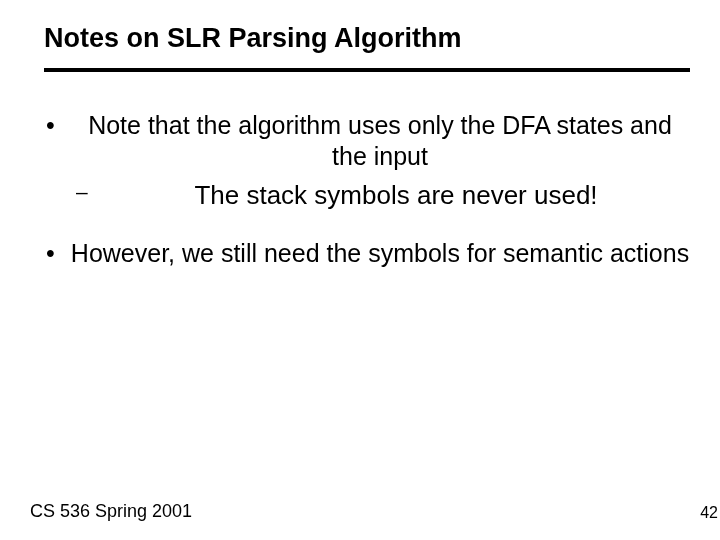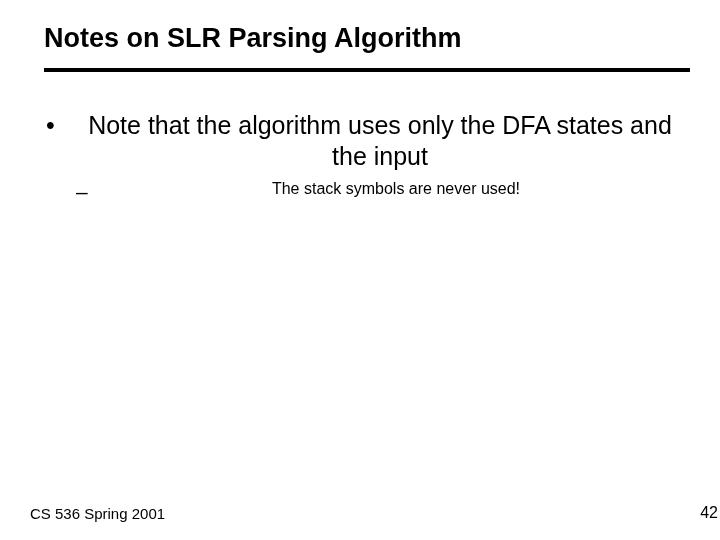--- a/index.html
+++ b/index.html
@@ -6,23 +6,23 @@
   html, body { width: 720px; height: 540px; background: #fff; font-family: "Comic Sans MS", "Comic Sans", cursive, sans-serif; color: #000; }
   .slide { position: relative; width: 720px; height: 540px; }
   .title-block { position: absolute; top: 24px; left: 44px; right: 30px; }
   .title { font-size: 27px; font-weight: bold; line-height: 1.1; }
   .rule { margin-top: 14px; height: 4px; background: #000; width: 100%; }
   .content { position: absolute; top: 110px; left: 44px; right: 30px; }
   ul.top { list-style: none; }
   ul.top > li { position: relative; padding-left: 26px; font-size: 25px; line-height: 1.22; margin-bottom: 26px; text-align: center; }
   ul.top > li::before { content: "•"; position: absolute; left: 2px; top: 0; font-size: 25px; }
   ul.sub { list-style: none; margin-top: 8px; }
-  ul.sub > li { position: relative; padding-left: 32px; font-size: 16px; line-height: 1.25; }
+  ul.sub > li { position: relative; padding-left: 32px; font-size: 26px; line-height: 1.25; }
   ul.sub > li::before { content: "–"; position: absolute; left: 6px; top: 0; font-size: 21px; }
-  .footer-left { position: absolute; bottom: 18px; left: 30px; font-size: 15px; }
+  .footer-left { position: absolute; bottom: 18px; left: 30px; font-size: 18px; }
   .footer-right { position: absolute; bottom: 18px; right: 2px; font-size: 16px; }
 </style>
 </head>
 <body>
 
 <div class="slide">
   <div class="title-block">
     <h1 class="title">Notes on SLR Parsing Algorithm</h1>
     <div class="rule"></div>
   </div>
@@ -30,18 +30,21 @@
   <div class="content">
     <ul class="top">
       <li>
         <span>Note that the algorithm uses only the DFA states and the input</span>
         <ul class="sub">
           <li>
             <span>The stack symbols are never used!</span>
           </li>
         </ul>
       </li>
+      <li>
+        <span>However, we still need the symbols for semantic actions</span>
+      </li>
     </ul>
   </div>
 
   <div class="footer-left">CS 536  Spring 2001</div>
   <div class="footer-right">42</div>
 </div>
 
 </body></html>

